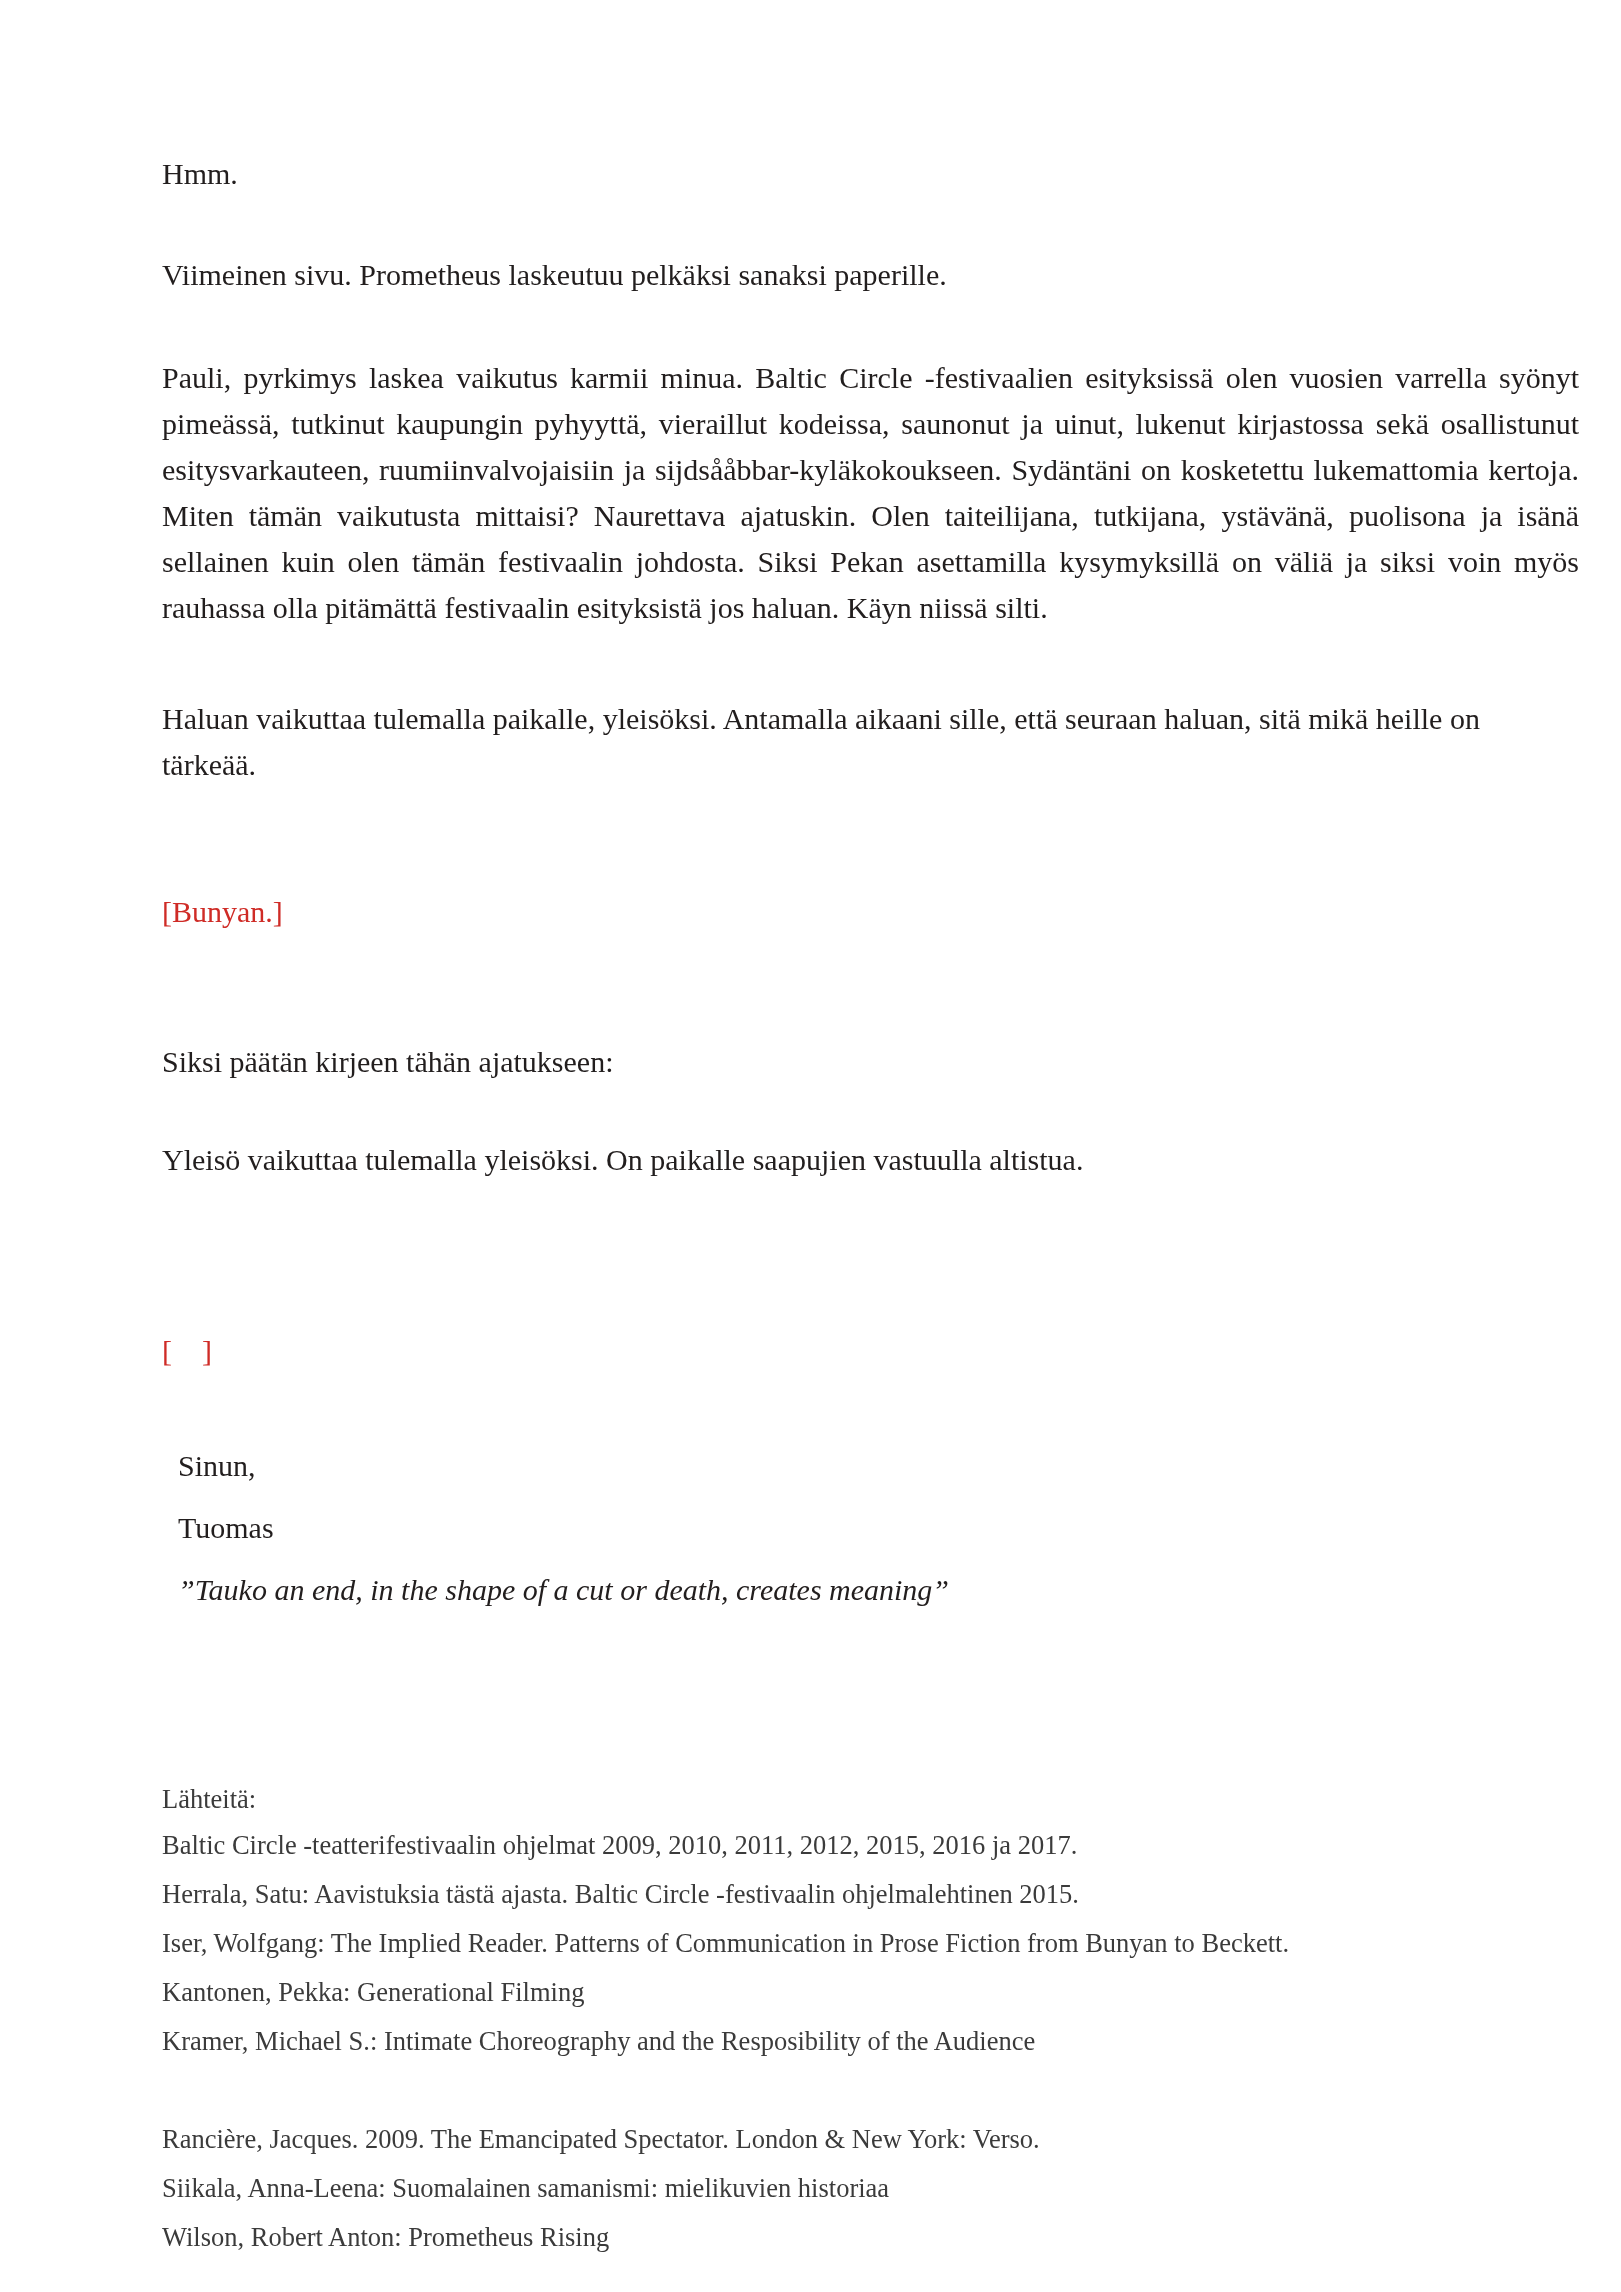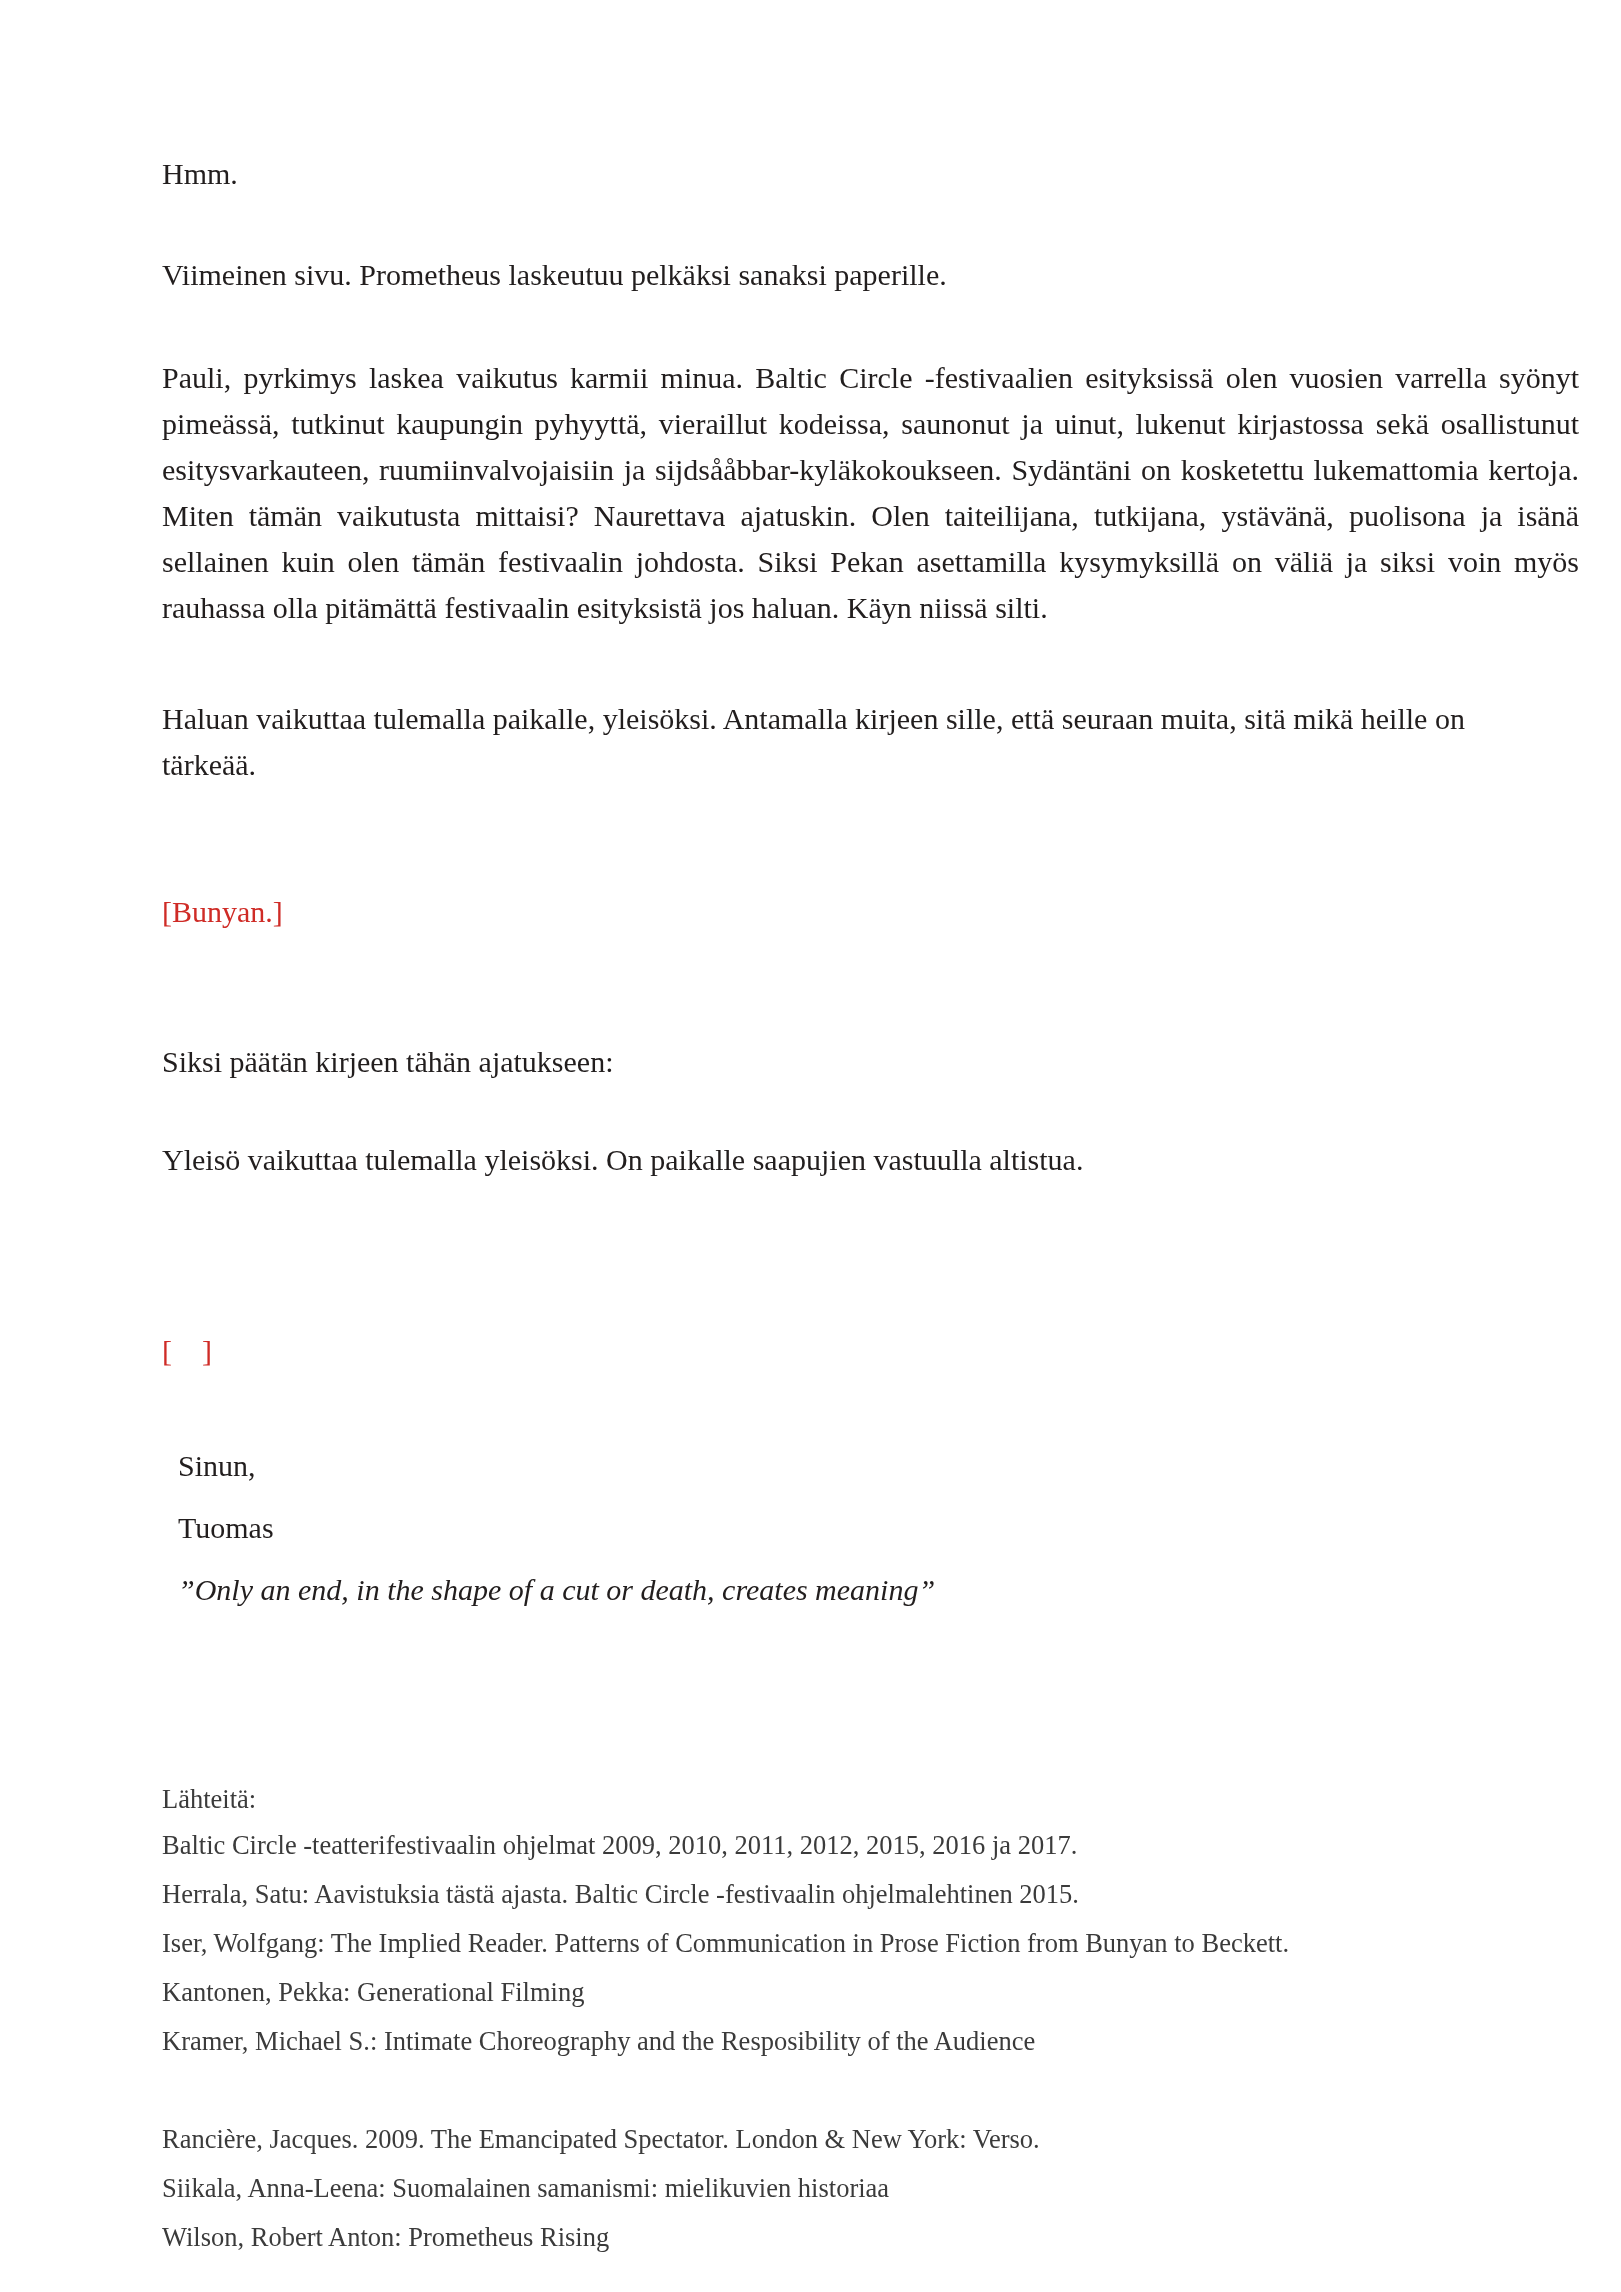--- a/index.html
+++ b/index.html
@@ -56,33 +56,33 @@
 </head>
 <body>
 
 <div class="page">
 
   <div class="line" style="top:87px">Hmm.</div>
   <div class="line" style="top:188px">Viimeinen sivu. Prometheus laskeutuu pelkäksi sanaksi paperille.</div>
 
   <div class="line justify" style="top:291px">Pauli, pyrkimys laskea vaikutus karmii minua. Baltic Circle -festivaalien esityksissä olen vuosien varrella syönyt pimeässä, tutkinut kaupungin pyhyyttä, vieraillut kodeissa, saunonut ja uinut, lukenut kirjastossa sekä osallistunut esitysvarkauteen, ruumiinvalvojaisiin ja sijdsååbbar-kyläkokoukseen. Sydäntäni on kosketettu lukemattomia kertoja. Miten tämän vaikutusta mittaisi? Naurettava ajatuskin. Olen taiteilijana, tutkijana, ystävänä, puolisona ja isänä sellainen kuin olen tämän festivaalin johdosta. Siksi Pekan asettamilla kysymyksillä on väliä ja siksi voin myös rauhassa olla pitämättä festivaalin esityksistä jos haluan. Käyn niissä silti.</div>
 
-  <div class="line narrow" style="top:632px">Haluan vaikuttaa tulemalla paikalle, yleisöksi. Antamalla kirjeen sille, että seuraan muita, sitä mikä heille on tärkeää.</div>
+  <div class="line narrow" style="top:632px">Haluan vaikuttaa tulemalla paikalle, yleisöksi. Antamalla aikaani sille, että seuraan haluan, sitä mikä heille on tärkeää.</div>
 
   <div class="line red" style="top:825px">[Bunyan.]</div>
 
   <div class="line" style="top:975px">Siksi päätän kirjeen tähän ajatukseen:</div>
   <div class="line" style="top:1073px">Yleisö vaikuttaa tulemalla yleisöksi. On paikalle saapujien vastuulla altistua.</div>
 
   <div class="line red" style="top:1264px">[&nbsp;&nbsp;&nbsp;&nbsp;]</div>
 
   <div class="line" style="top:1363px">
     <div>Sinun,</div>
     <div>Tuomas</div>
-    <div class="italic">”Only an end, in the shape of a cut or death, creates meaning”</div>
+    <div class="italic">”Tauko an end, in the shape of a cut or death, creates meaning”</div>
   </div>
 
   <div class="ref" style="top:1719px">Lähteitä:</div>
   <div class="ref" style="top:1765px">Baltic Circle -teatterifestivaalin ohjelmat 2009, 2010, 2011, 2012, 2015, 2016 ja 2017.</div>
   <div class="ref" style="top:1814px">Herrala, Satu: Aavistuksia tästä ajasta. Baltic Circle -festivaalin ohjelmalehtinen 2015.</div>
   <div class="ref" style="top:1863px">Iser, Wolfgang: The Implied Reader. Patterns of Communication in Prose Fiction from Bunyan to Beckett.</div>
   <div class="ref" style="top:1912px">Kantonen, Pekka: Generational Filming</div>
   <div class="ref" style="top:1961px">Kramer, Michael S.: Intimate Choreography and the Resposibility of the Audience</div>
   <div class="ref" style="top:2059px">Rancière, Jacques. 2009. The Emancipated Spectator. London &amp; New York: Verso.</div>
   <div class="ref" style="top:2108px">Siikala, Anna-Leena: Suomalainen samanismi: mielikuvien historiaa</div>

